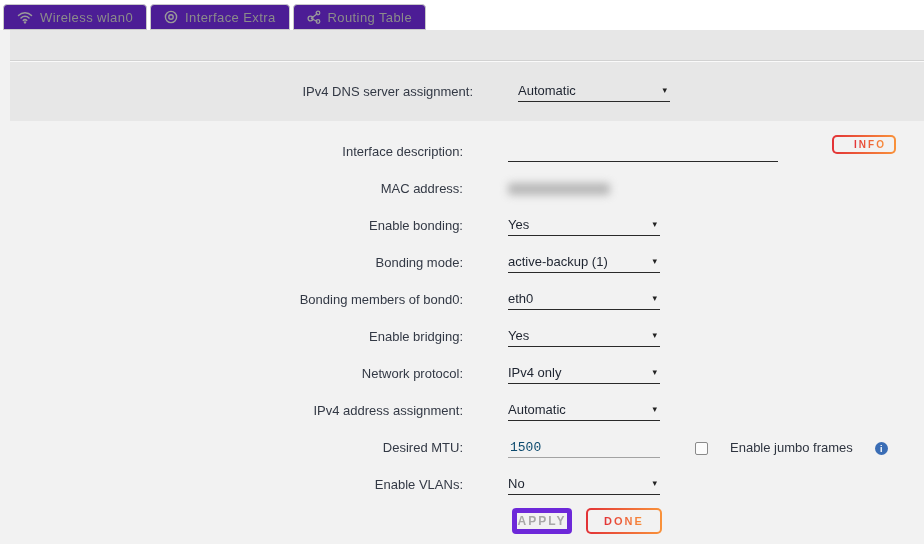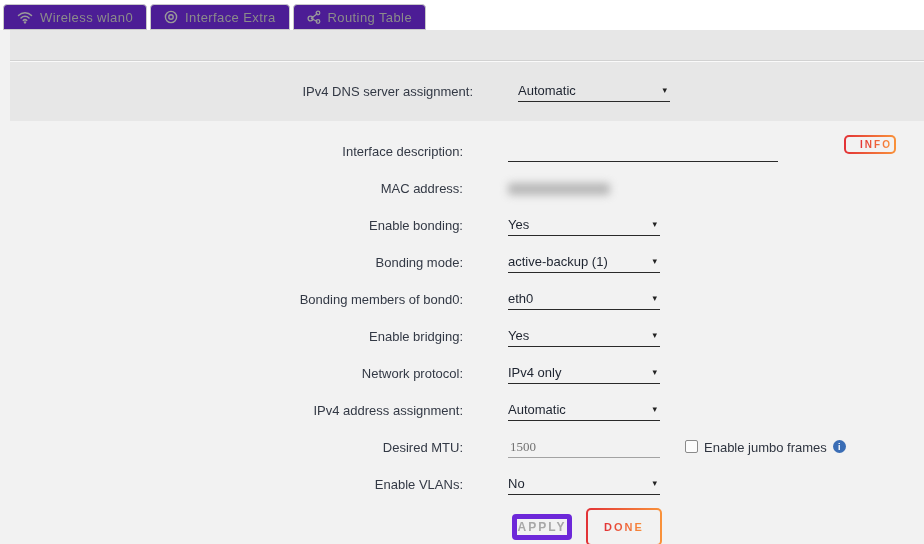--- a/index.html
+++ b/index.html
@@ -65,30 +65,30 @@
   .text-input {
     width:270px; height:21px;
     border:none; border-bottom:1px solid #2a2a2a;
     background:transparent; outline:none;
     font-family:"Liberation Sans",sans-serif; font-size:13px; color:#1e2430;
   }
   .mtu-input {
     width:152px; height:21px;
     border:none; border-bottom:1px solid #a3a3a3;
     background:transparent; outline:none;
-    font-family:Liberation Serif, serif; font-size:13px; color:#737373;
+    font-family:Liberation Mono, monospace; font-size:13px; color:#0c4a6e;
   }
 
   .blur-chip {
     width:102px; height:12px; border-radius:3px;
     background:#8f8f8f; filter:blur(4px); opacity:0.6;
   }
 
   
-  .jumbo { display:flex; align-items:flex-start; margin-left:25px; gap:6px; }
+  .jumbo { display:flex; align-items:flex-end; margin-left:35px; gap:22px; }
   .checkbox {
     appearance:none; -webkit-appearance:none;
     width:13px; height:13px; margin:0;
     border:1px solid #8a8a8a; border-radius:2px;
     background:#fcfcfc; cursor:pointer;
   }
   .jumbo-label { font-size:13px; color:#2f3540; }
   .info-dot {
     width:13px; height:13px; border-radius:50%;
     background:#3a6db5; color:#ffffff;
@@ -116,25 +116,25 @@
   .grad-inner {
     border-radius:3px; background:#f2f2f2;
     display:flex; align-items:center; justify-content:center;
   }
   .grad-text {
     background:linear-gradient(90deg,#e23237,#f9923a);
     -webkit-background-clip:text; background-clip:text;
     color:transparent;
     font-weight:bold; letter-spacing:2px;
   }
-  .btn-done-inner { width:72px; height:34px; }
+  .btn-done-inner { width:72px; height:22px; }
   .btn-done-inner .grad-text { font-size:11px; }
 
   .info-btn { position:absolute; right:28px; top:2px; }
-  .info-btn .grad-inner { width:48px; height:15px; background:#f2f2f2;padding-left:12px; }
+  .info-btn .grad-inner { width:60px; height:15px; background:#f2f2f2;padding-left:12px; }
   .info-btn .grad-text { font-size:10px; letter-spacing:2px; }
 </style>
 </head>
 <body>
 
 <div class="tabbar">
   <div class="tab">
     <span class="ticon">
       <svg width="16" height="13" viewBox="0 0 16 13">
         <path d="M1.5 4.5 A9 9 0 0 1 14.5 4.5" fill="none" stroke="#9a9a9a" stroke-width="1.5" stroke-linecap="round"></path>

